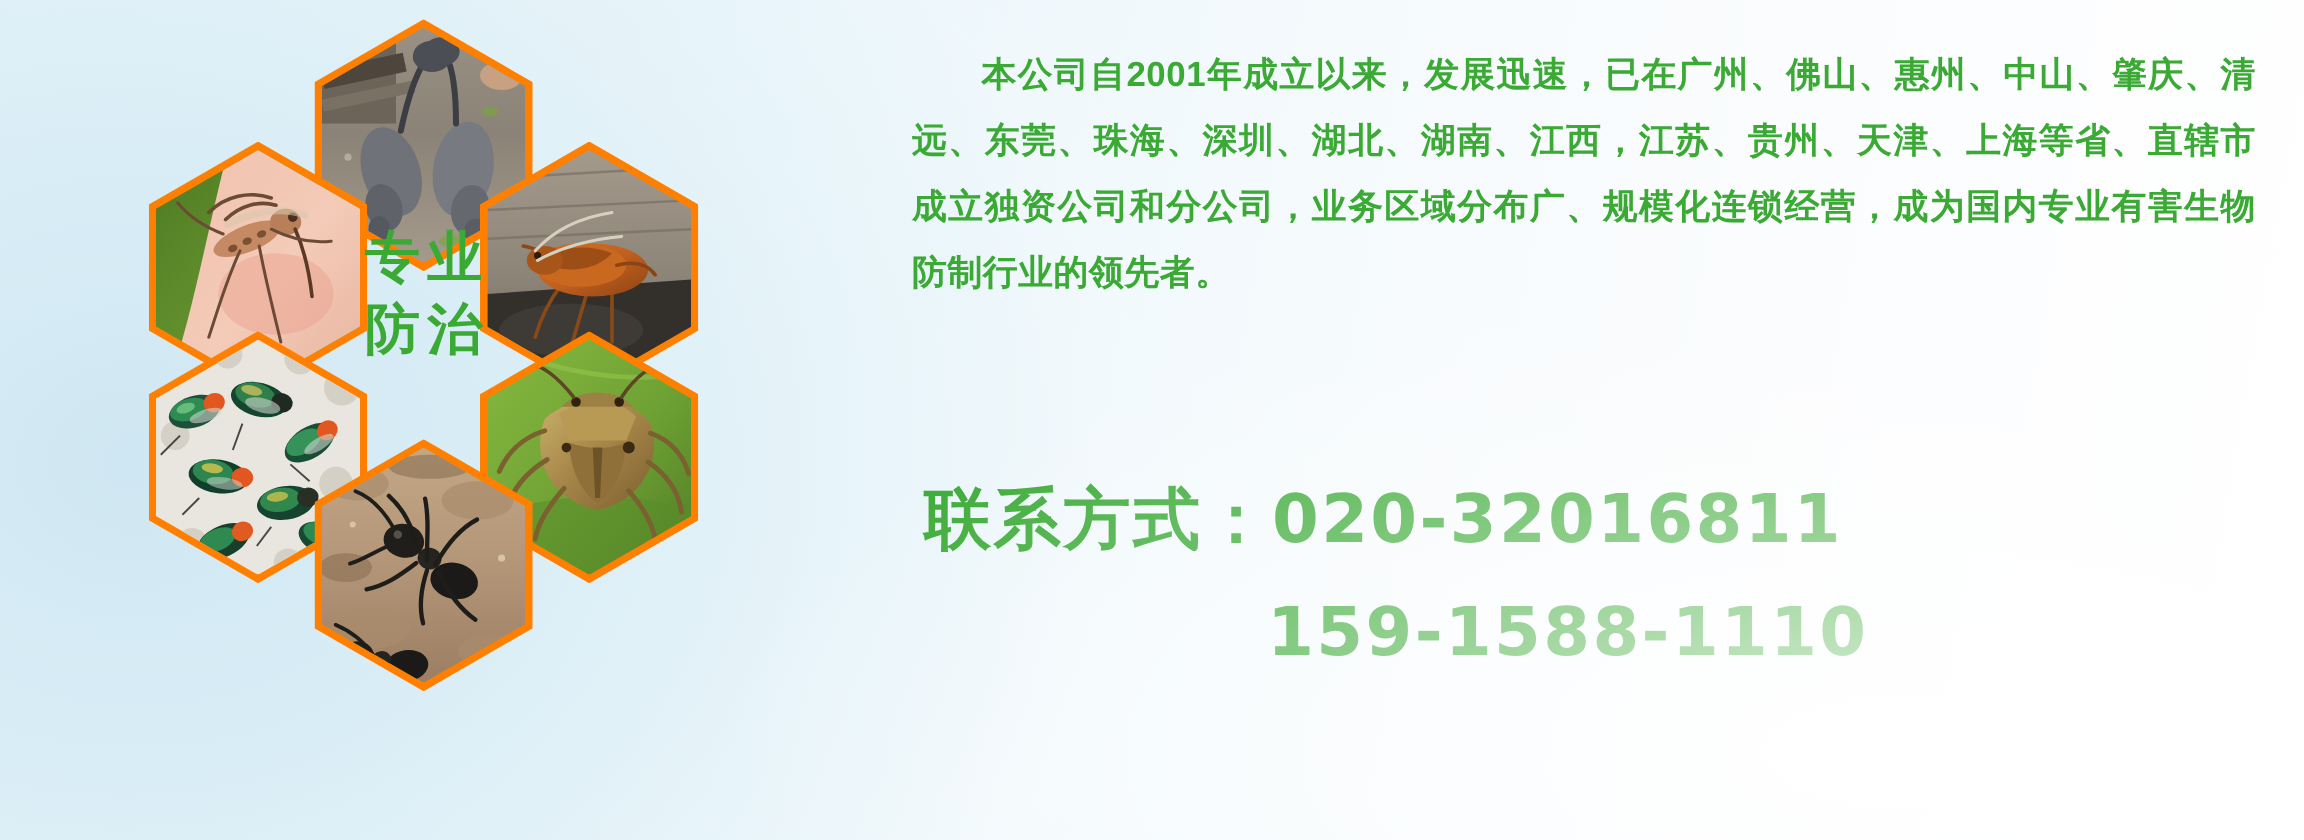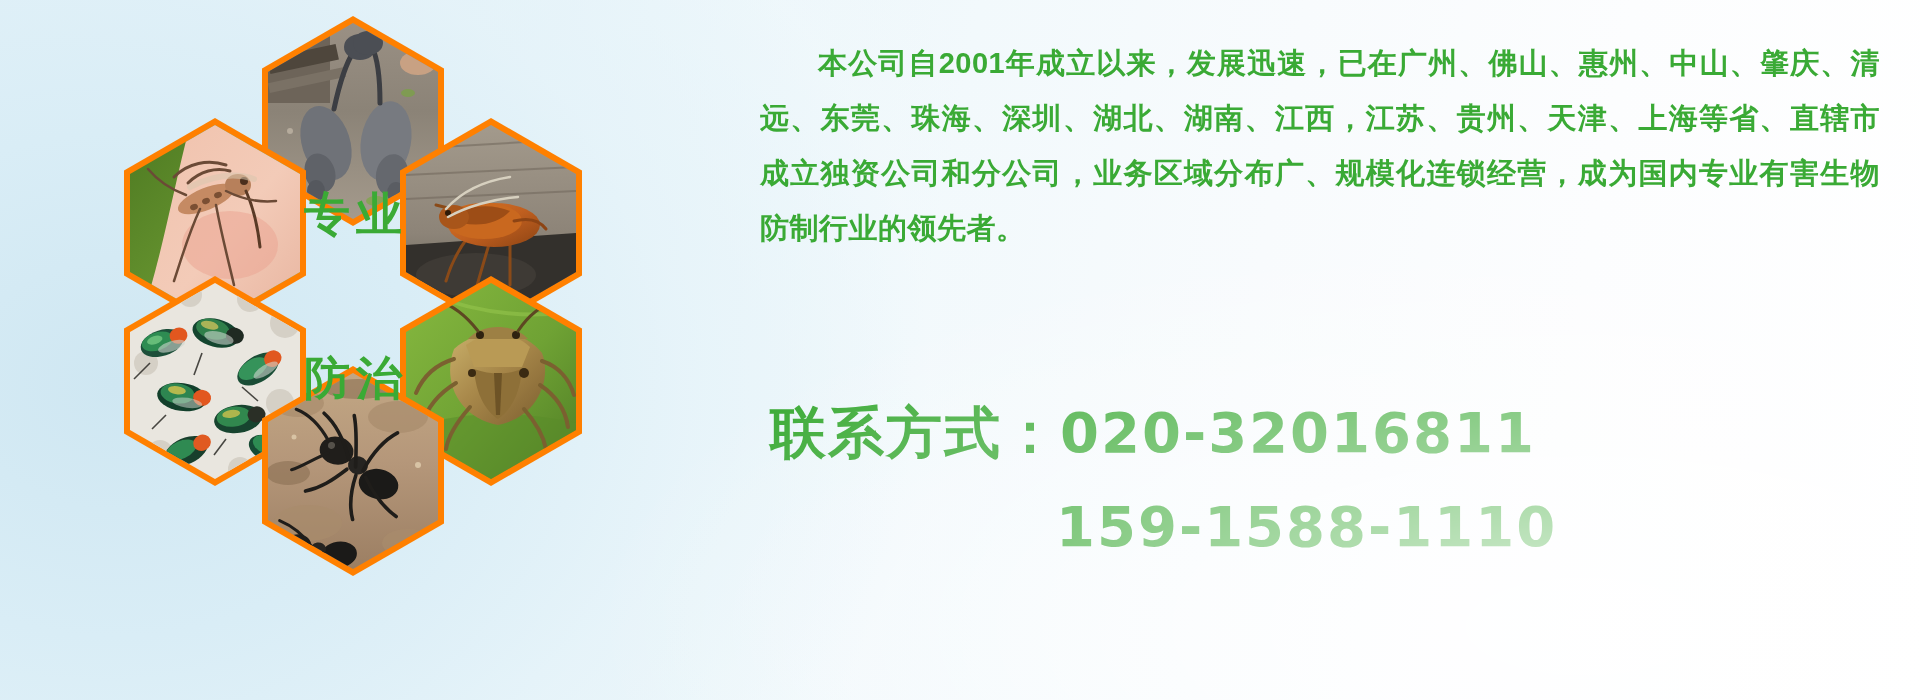--- a/index.html
+++ b/index.html
@@ -54,21 +54,21 @@
   .hex.h-roach  { left:304px; top:110px; }
   .hex.h-flies  { left:28px;  top:268px; }
   .hex.h-stink  { left:304px; top:268px; }
   .hex.h-ant    { left:166px; top:358px; }
 
   .hex-center{
     position:absolute;
     left:166px; top:183px;
     width:182px; height:210px;
     display:flex; flex-direction:column;
-    align-items:center; justify-content:space-between;
+    align-items:center; justify-content:flex-start;
     gap:14px;
   }
   .hex-center .cn-word{
     color:#3aaa35;
     font-size:46px;
     font-weight:bold;
     letter-spacing:6px;
     line-height:1;
     text-indent:6px;
   }

